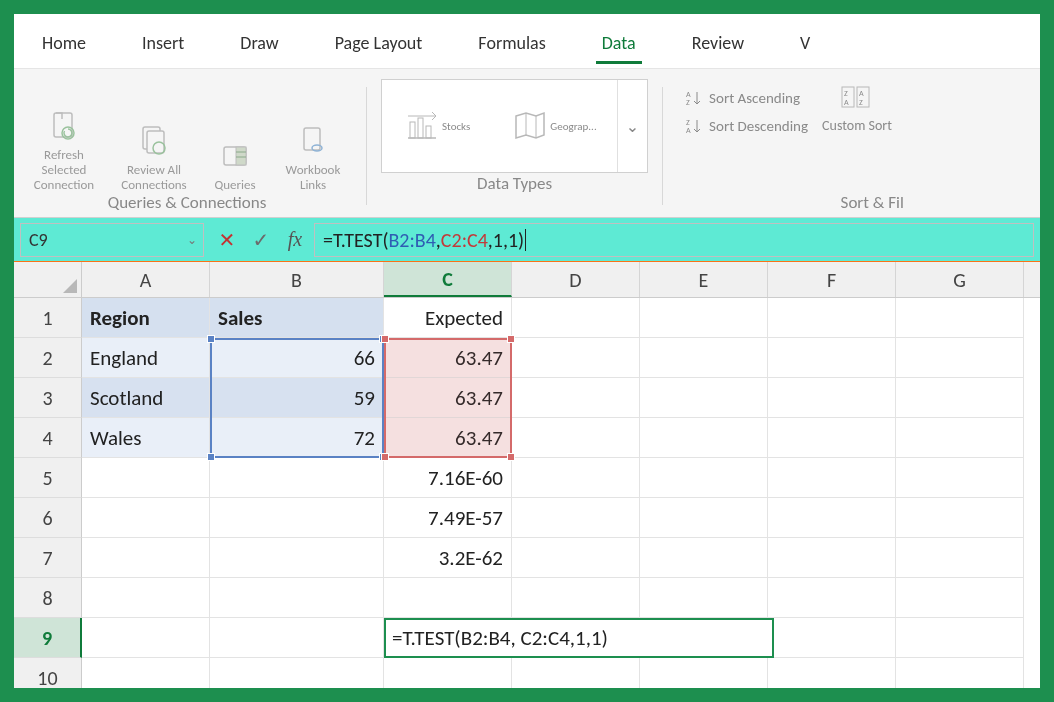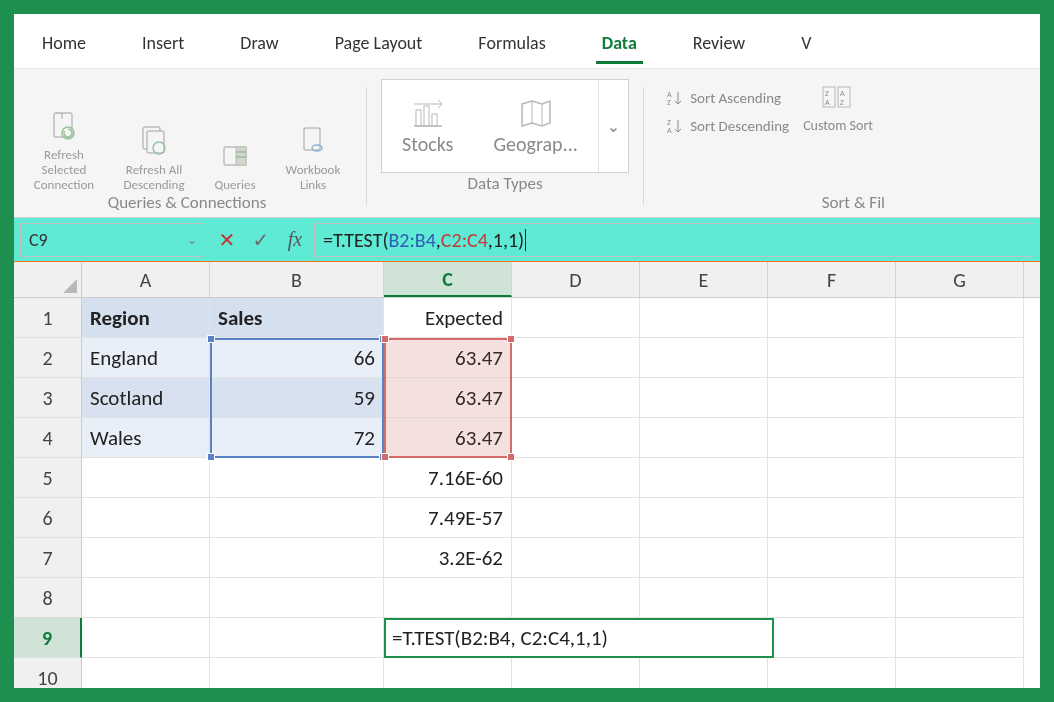--- a/index.html
+++ b/index.html
@@ -28,21 +28,21 @@
     gap: 0;
     background: #fff;
   }
   .tab {
     padding: 8px 28px;
     font-size: 18px;
     color: #333;
     cursor: pointer;
   }
   .tab.active {
-    font-weight: 700;
+    font-weight: 400;
     color: #0f7b3a;
     position: relative;
   }
   .tab.active::after {
     content: "";
     position: absolute;
     left: 22px; right: 22px; bottom: -2px;
     height: 3px;
     background: #0f7b3a;
   }
@@ -95,25 +95,25 @@
   .datatype-box {
     border: 1px solid #d0d0d0;
     background: #fff;
     display: flex;
     align-items: stretch;
     height: 94px;
     margin-top: 4px;
   }
   .datatype-item {
     display: flex;
-    flex-direction: column;
+    flex-direction: row;
     align-items: center;
     justify-content: center;
     color: #8a8a8a;
-    font-size: 20px;
+    font-size: 11px;
     padding: 6px 20px;
     cursor: pointer;
   }
   .datatype-more {
     display:flex; align-items:center;
     color:#888;
     padding:0 8px;
     border-left:1px solid #e0e0e0;
     cursor:pointer;
   }
@@ -285,21 +285,21 @@
             <path d="M21 20 a4 4 0 1 1 -3.5 2" fill="none" stroke="#9ac29d" stroke-width="1.5"></path>
           </svg>
           <span>Refresh Selected Connection</span>
         </div>
         <div class="ribbon-btn">
           <svg width="34" height="34" viewBox="0 0 34 34">
             <rect x="6" y="3" width="17" height="22" rx="2" fill="none" stroke="#bdbdbd" stroke-width="1.5"></rect>
             <rect x="10" y="7" width="17" height="22" rx="2" fill="#f5f5f5" stroke="#bdbdbd" stroke-width="1.5"></rect>
             <circle cx="22" cy="24" r="6" fill="none" stroke="#9ac29d" stroke-width="1.5"></circle>
           </svg>
-          <span>Refresh All Descending</span>
+          <span>Review All Connections</span>
         </div>
         <div class="ribbon-btn" style="width:66px">
           <svg width="34" height="34" viewBox="0 0 34 34">
             <rect x="6" y="8" width="22" height="18" rx="2" fill="none" stroke="#bdbdbd" stroke-width="1.5"></rect>
             <rect x="18" y="8" width="10" height="18" fill="#cfd9c9" stroke="#bdbdbd" stroke-width="1"></rect>
             <line x1="18" y1="13" x2="28" y2="13" stroke="#8aa98a"></line>
             <line x1="18" y1="18" x2="28" y2="18" stroke="#8aa98a"></line>
           </svg>
           <span>Queries</span>
         </div>

